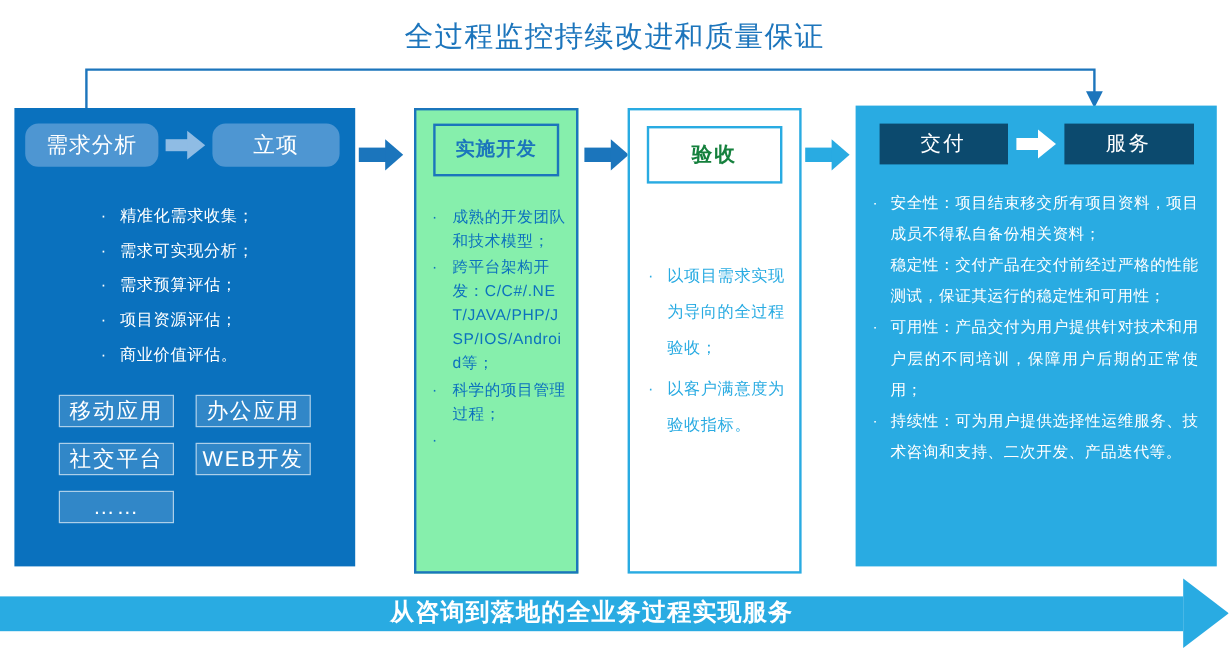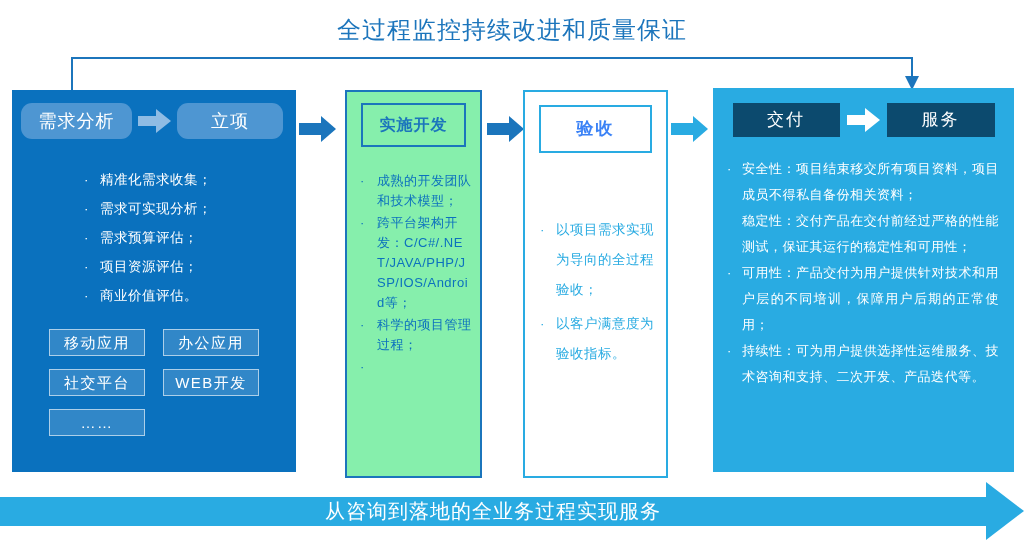--- a/index.html
+++ b/index.html
@@ -31,55 +31,55 @@
   .panel-req{position:absolute;left:12px;top:90px;width:284px;height:382px;background:#0A71BE;color:#fff;}
   .panel-req .hdr-row{display:flex;align-items:center;padding:13px 0 0 9px;}
   .step-box-blue{background:#4E96D2;color:#fff;text-align:center;font-size:18px;letter-spacing:1px;height:36px;line-height:36px;border-radius:11px;}
   .panel-req .b1{width:111px;}
   .panel-req .b2{width:106px;}
   .panel-req .hdr-arrow{margin:0 6px;}
   .req-bullets{margin-top:26px;padding-left:72px;}
   .req-bullets .line{display:flex;font-size:13.5px;line-height:29px;letter-spacing:0.5px;}
   .req-bullets .mk{width:16px;}
   .tag-grid{margin-top:19px;display:grid;grid-template-columns:96px 96px;column-gap:18px;row-gap:13px;justify-content:center;}
-  .tag{height:25px;line-height:25px;text-align:center;font-size:15px;letter-spacing:1.5px;color:#fff;
+  .tag{height:25px;line-height:25px;text-align:center;font-size:18px;letter-spacing:1.5px;color:#fff;
        background:rgba(255,255,255,0.16);border:1px solid rgba(255,255,255,0.6);}
   
   .panel-dev{position:absolute;left:345px;top:90px;width:137px;height:388px;background:#86efac;border:2px solid #1B75BC;box-sizing:border-box;}
   .panel-dev .hdr-box{margin:11px auto 0;width:101px;height:40px;line-height:40px;border:2px solid #1B75BC;
        text-align:center;color:#1B75BC;font-size:16px;font-weight:bold;letter-spacing:1px;}
   .dev-bullets{margin-top:24px;padding:0 8px 0 13px;color:#0C71BE;}
   .dev-bullets .line{display:flex;font-size:13px;line-height:20px;letter-spacing:0.5px;margin-bottom:2px;}
   .dev-bullets .mk{width:17px;}
   .dev-bullets .tx{flex:1;word-break:break-all;}
   
   .panel-acc{position:absolute;left:523px;top:90px;width:145px;height:388px;background:#fff;border:2px solid #29ABE2;box-sizing:border-box;}
   .panel-acc .hdr-box{margin:13px auto 0;width:109px;height:44px;line-height:44px;border:2px solid #29ABE2;
-       text-align:center;color:#3b82f6;font-size:17px;font-weight:bold;letter-spacing:2px;}
+       text-align:center;color:#15803d;font-size:17px;font-weight:bold;letter-spacing:2px;}
   .acc-bullets{margin-top:62px;padding:0 6px 0 15px;color:#29ABE2;}
   .acc-bullets .line{display:flex;font-size:13.5px;line-height:30px;letter-spacing:0.5px;margin-bottom:4px;}
   .acc-bullets .mk{width:16px;}
   .acc-bullets .tx{flex:1;}
   
   .panel-del{position:absolute;left:713px;top:88px;width:301px;height:384px;background:#29ABE2;color:#fff;}
   .panel-del .hdr-row{display:flex;align-items:center;justify-content:center;padding-top:15px;}
   .step-box-cyan{background:#0c4a6e;color:#fff;text-align:center;font-size:17px;letter-spacing:2px;height:34px;line-height:34px;}
   .panel-del .b1{width:107px;}
   .panel-del .b2{width:108px;}
   .panel-del .hdr-arrow{margin:0 7px;}
   .del-bullets{margin-top:19px;padding:0 15px 0 14px;}
   .del-bullets .line{display:flex;font-size:13px;line-height:26px;letter-spacing:0.5px;}
   .del-bullets .mk{width:15px;}
   .del-bullets .tx{flex:1;text-align:justify;}
   
   .banner-body{position:absolute;left:0;top:497px;width:986px;height:29px;background:#29ABE2;}
   .banner-head{position:absolute;left:986px;top:482px;width:0;height:0;border-style:solid;
        border-color:transparent;border-left-color:#29ABE2;border-width:29.5px 0 29.5px 38px;}
   .banner-label{position:absolute;left:0;top:497px;width:986px;height:29px;line-height:29px;text-align:center;
-       color:#fff;font-size:20px;font-weight:normal;letter-spacing:1px;}
+       color:#fff;font-size:20px;font-weight:bold;letter-spacing:1px;}
 </style>
 </head>
 <body>
 
 <div class="stage">
 
   <div class="title">全过程监控持续改进和质量保证</div>
 
   <svg class="bracket" width="870" height="48" viewBox="0 0 870 48">
     <path d="M 12 48 L 12 10 L 852 10 L 852 30" fill="none" stroke="#1C75BC" stroke-width="2"></path>

